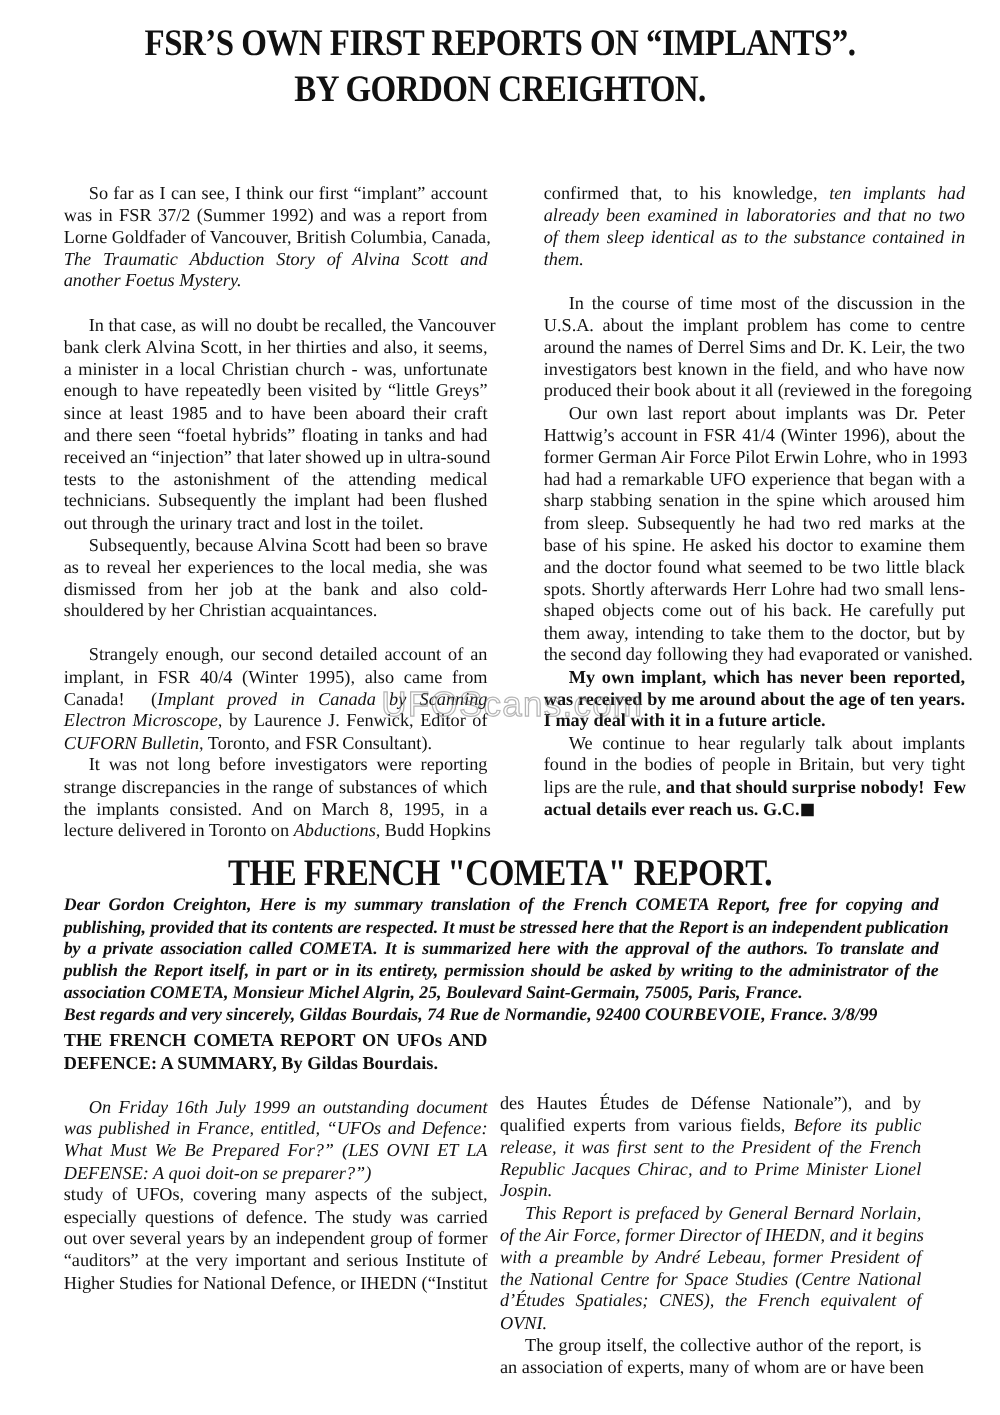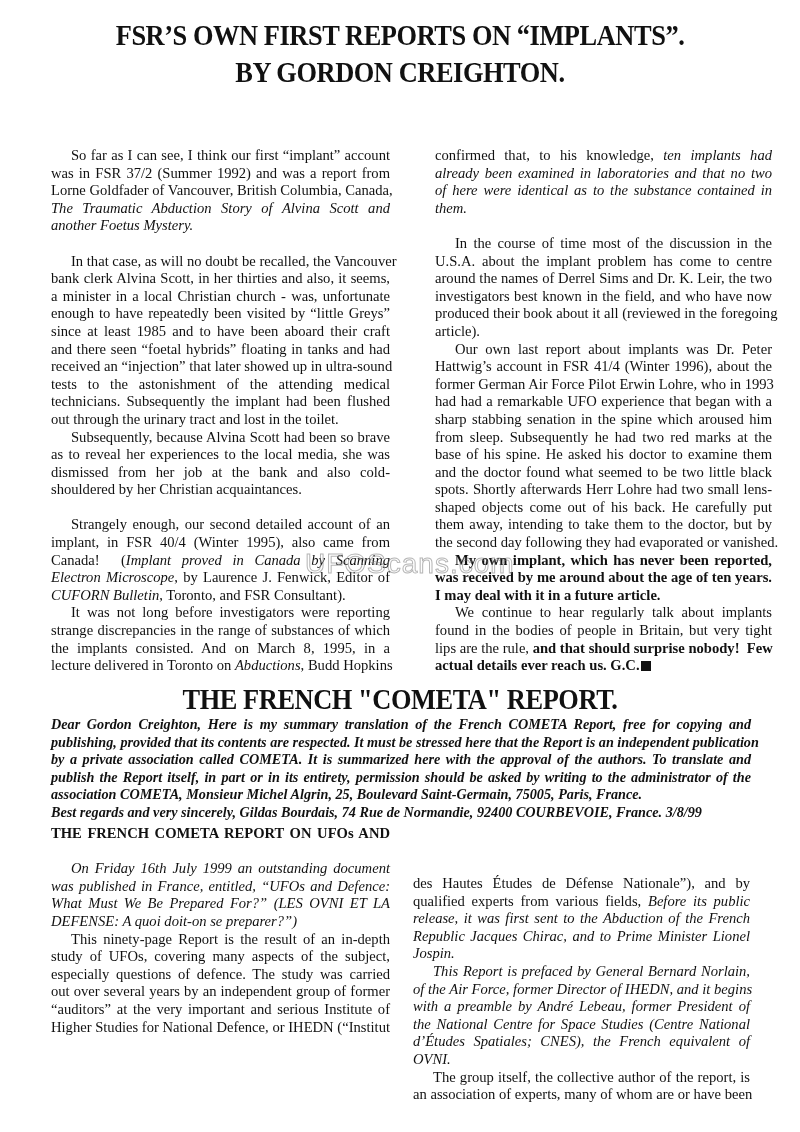--- a/index.html
+++ b/index.html
@@ -25,21 +25,21 @@
   #c1 { left: 51px; top: 147px; width: 339px; }
   #c2 { left: 435px; top: 147px; width: 337px; }
   #letter {
     position: absolute; left: 51px; top: 716px; width: 700px;
     font-family: "Liberation Serif", serif; font-style: italic; font-weight: bold;
     font-size: 14.2px; line-height: 17.6px;
   }
   #letter .ln { display: block; white-space: nowrap; text-align: justify; text-align-last: justify; height: 17.6px; }
   #letter .ln.last { text-align-last: left; }
   #c3 { left: 51px; top: 825px; width: 339px; }
-  #c4 { left: 413px; top: 875px; width: 337px; }
+  #c4 { left: 400px; top: 875px; width: 337px; }
   .square { display: inline-block; width: 10px; height: 10px; background: #111; vertical-align: -1px; margin-left: 1px; }
   .watermark {
     position: absolute; left: 305px; top: 548px;
     font-family: "Liberation Sans", sans-serif; font-size: 28px; letter-spacing: 1px;
     color: transparent; -webkit-text-stroke: 1px rgba(120,120,120,0.55);
     pointer-events: none;
   }
 </style>
 </head>
 <body>
@@ -77,29 +77,28 @@
     <span class="ln"><span class="i">Electron Microscope</span>, by Laurence J. Fenwick, Editor of</span>
     <span class="ln last"><span class="i">CUFORN Bulletin</span>, Toronto, and FSR Consultant).</span>
     <span class="ln ind">It was not long before investigators were reporting</span>
     <span class="ln">strange discrepancies in the range of substances of which</span>
     <span class="ln">the implants consisted. And on March 8, 1995, in a</span>
     <span class="ln">lecture delivered in Toronto on <span class="i">Abductions</span>, Budd Hopkins</span>
   </div>
 <div class="col" id="c2">
     <span class="ln">confirmed that, to his knowledge, <span class="i">ten implants had</span></span>
     <span class="ln i">already been examined in laboratories and that no two</span>
-    <span class="ln i">of here were identical as to the substance contained in</span>
+    <span class="ln i">of them sleep identical as to the substance contained in</span>
     <span class="ln last i">them.</span>
     <span class="gap"></span>
     <span class="ln ind">In the  course of time most of the discussion in the</span>
     <span class="ln">U.S.A. about the implant problem has come to centre</span>
     <span class="ln">around the names of Derrel Sims and Dr. K. Leir, the two</span>
     <span class="ln">investigators best known in the field, and who have now</span>
     <span class="ln">produced their book about it all (reviewed in the foregoing</span>
-    <span class="ln last">article).</span>
     <span class="ln ind">Our own last report about implants was Dr. Peter</span>
     <span class="ln">Hattwig’s account in FSR 41/4 (Winter 1996), about the</span>
     <span class="ln">former German Air Force Pilot Erwin Lohre, who in 1993</span>
     <span class="ln">had had a remarkable UFO experience that began with a</span>
     <span class="ln">sharp stabbing senation in the spine which aroused him</span>
     <span class="ln">from sleep. Subsequently he had two red marks at the</span>
     <span class="ln">base of his spine. He asked his doctor to examine them</span>
     <span class="ln">and the doctor found what seemed to be two little black</span>
     <span class="ln">spots. Shortly afterwards Herr Lohre had two small lens-</span>
     <span class="ln">shaped objects come out of his back. He carefully put</span>
@@ -122,36 +121,36 @@
   <span class="ln">Dear Gordon Creighton,  Here is my summary translation of the French COMETA Report, free for copying and</span>
   <span class="ln">publishing, provided that its contents are respected.  It must be stressed here that the Report is an independent publication</span>
   <span class="ln">by a private association called COMETA.  It is summarized here with the approval of the authors. To translate and</span>
   <span class="ln">publish the Report itself, in part or in its entirety, permission should be asked by writing to the administrator of the</span>
   <span class="ln last">association COMETA, Monsieur Michel Algrin, 25, Boulevard Saint-Germain, 75005, Paris, France.</span>
   <span class="ln last">Best regards and very sincerely,  Gildas Bourdais, 74 Rue de Normandie, 92400 COURBEVOIE, France. 3/8/99</span>
 </div>
 
 <div class="col" id="c3">
     <span class="ln b">THE FRENCH COMETA REPORT ON UFOs AND</span>
+    <span class="ln last b">DEFENCE:  A SUMMARY,  By Gildas Bourdais.</span>
     <span class="gap"></span>
     <span class="ln ind i">On Friday 16th July 1999 an outstanding document</span>
     <span class="ln i">was published in France, entitled, “UFOs and Defence:</span>
     <span class="ln i">What Must We Be Prepared For?” (LES OVNI ET LA</span>
     <span class="ln last i">DEFENSE: A quoi doit-on se preparer?”)</span>
-    <span class="ln ind">This ninety-page Report is the result of an in-depth</span>
     <span class="ln">study of UFOs, covering many aspects of the subject,</span>
     <span class="ln">especially questions of defence. The study was carried</span>
     <span class="ln">out over several years by an independent group of former</span>
     <span class="ln">“auditors” at the very important and serious Institute of</span>
     <span class="ln">Higher Studies for National Defence, or IHEDN (“Institut</span>
   </div>
 <div class="col" id="c4">
     <span class="ln">des Hautes Études de Défense Nationale”), and by</span>
     <span class="ln">qualified experts from various fields, <span class="i">Before its public</span></span>
-    <span class="ln i">release, it was first sent to the Abduction of the French</span>
+    <span class="ln i">release, it was first sent to the President of the French</span>
     <span class="ln i">Republic Jacques Chirac, and to Prime Minister Lionel</span>
     <span class="ln last i">Jospin.</span>
     <span class="ln ind i">This Report is prefaced by General Bernard Norlain,</span>
     <span class="ln i">of the Air Force, former Director of IHEDN, and it begins</span>
     <span class="ln i">with a preamble by André Lebeau, former President of</span>
     <span class="ln i">the National Centre for Space Studies (Centre National</span>
     <span class="ln i">d’Études Spatiales; CNES), the French equivalent of</span>
     <span class="ln last i">OVNI.</span>
     <span class="ln ind">The group itself, the collective author of the report, is</span>
     <span class="ln">an association of experts, many of whom are or have been</span>

